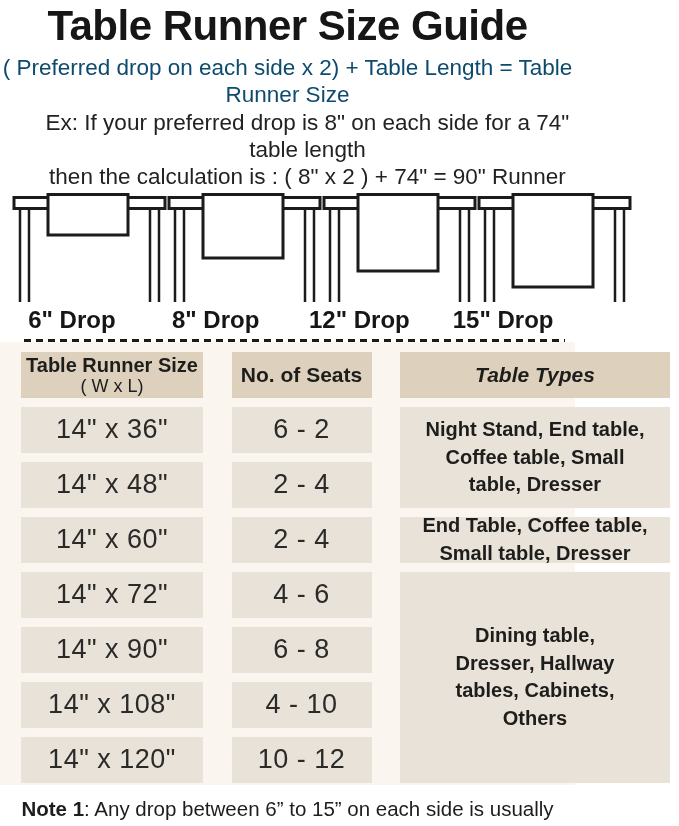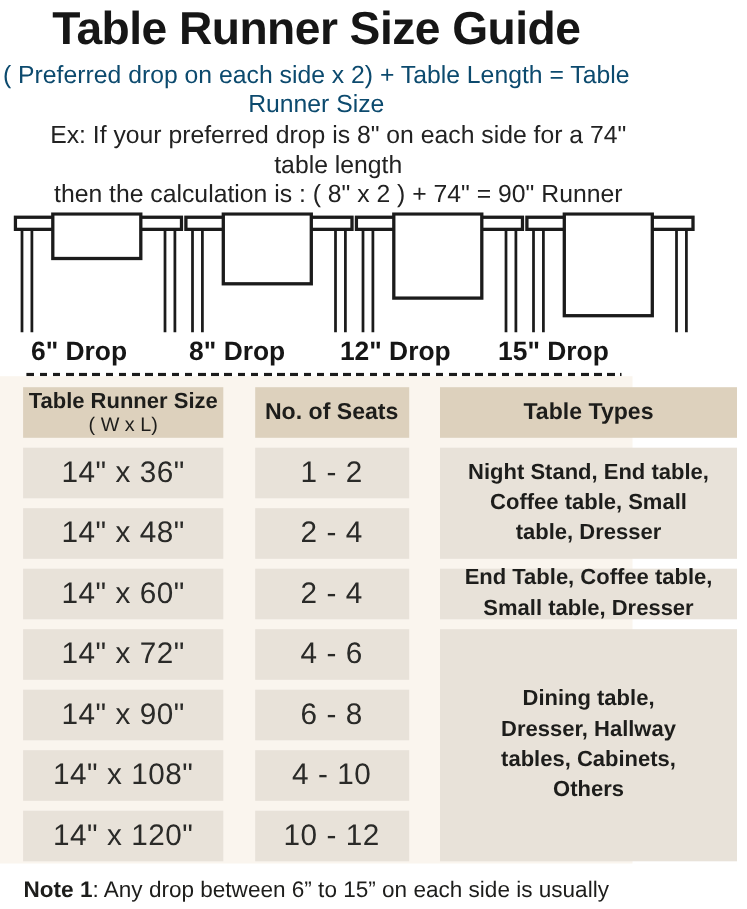--- a/index.html
+++ b/index.html
@@ -41,21 +41,21 @@
     grid-template-columns:182px 140px 270px;
     column-gap:28.5px; grid-auto-rows:46px; row-gap:9px;
   }
   .hdr, .cell {
     display:flex; align-items:center; justify-content:center;
     text-align:center;
   }
   .hdr { background:#ddd1bd; font-weight:700; font-size:21px; color:#1d1d1b; }
   .hdr.col1 { grid-column:1; grid-row:1; flex-direction:column; line-height:1.12; font-size:20px; }
   .hdr.col2 { grid-column:2; grid-row:1; }
-  .hdr.col3 { grid-column:3; grid-row:1; }
+  .hdr.col3 { grid-column:3; grid-row:1;font-style:italic; }
   .hdr-line2 { font-weight:400; font-size:18px; }
   .cell { background:#e8e2d9; }
   .size-cell, .seats-cell { font-size:27px; font-weight:400; letter-spacing:0.5px; color:#2a2a28; }
   .type-cell {
     font-size:20px; font-weight:700; line-height:1.38;
     white-space:pre-line; color:#1d1d1b;
   }
 
   .notes { padding:9px 6px 0; text-align:center; }
   .note { margin:1px 0 3px; font-size:20.5px; line-height:1.4; white-space:pre-line; color:#1d1d1b; }
@@ -117,21 +117,21 @@
 
   <div class="size-table">
     <div class="grid" id="table-grid">
       <div class="hdr col1">
         <div class="hdr-line1">Table Runner Size</div>
         <div class="hdr-line2">( W x L)</div>
       </div>
       <div class="hdr col2">No. of Seats</div>
       <div class="hdr col3">Table Types</div>
     <div class="cell size-cell" style="grid-area: 2 / 1;">14" x 36"</div>
-        <div class="cell seats-cell" style="grid-area: 2 / 2;">1 - 2</div>
+        <div class="cell seats-cell" style="grid-area: 2 / 2;">6 - 2</div>
         <div class="cell size-cell" style="grid-area: 3 / 1;">14" x 48"</div>
         <div class="cell seats-cell" style="grid-area: 3 / 2;">2 - 4</div>
         <div class="cell size-cell" style="grid-area: 4 / 1;">14" x 60"</div>
         <div class="cell seats-cell" style="grid-area: 4 / 2;">2 - 4</div>
         <div class="cell size-cell" style="grid-area: 5 / 1;">14" x 72"</div>
         <div class="cell seats-cell" style="grid-area: 5 / 2;">4 - 6</div>
         <div class="cell size-cell" style="grid-area: 6 / 1;">14" x 90"</div>
         <div class="cell seats-cell" style="grid-area: 6 / 2;">6 - 8</div>
         <div class="cell size-cell" style="grid-area: 7 / 1;">14" x 108"</div>
         <div class="cell seats-cell" style="grid-area: 7 / 2;">4 - 10</div>

